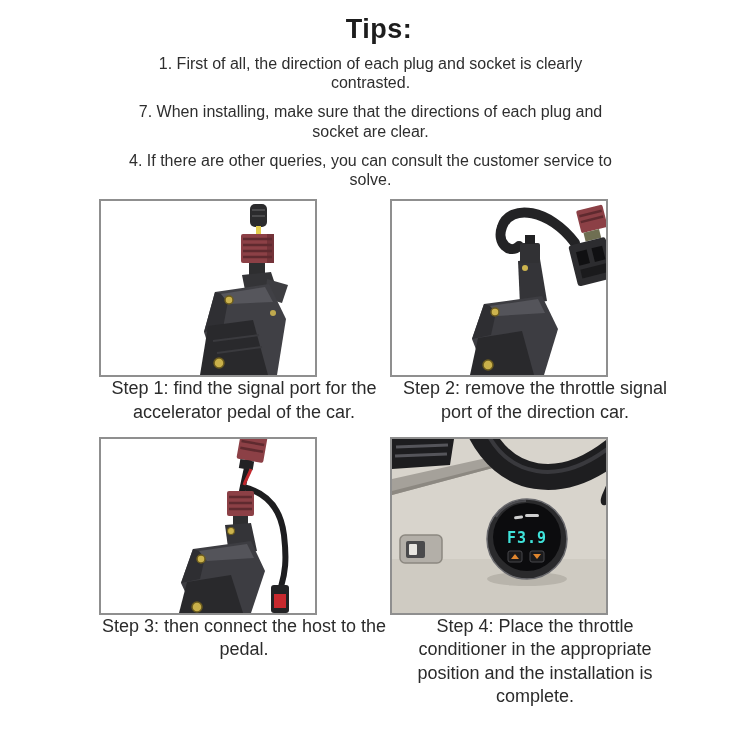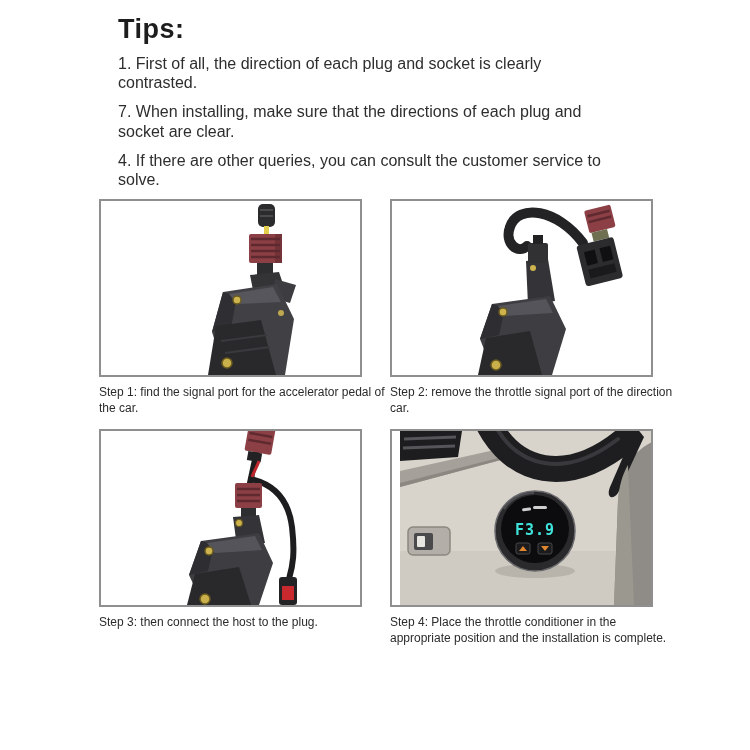--- a/index.html
+++ b/index.html
@@ -4,48 +4,47 @@
 <style>
   * { box-sizing: border-box; }
   html, body { margin: 0; padding: 0; }
   body {
     width: 750px; height: 750px;
     background: #ffffff;
     font-family: "Liberation Sans", sans-serif;
     color: #2b2b2b;
     overflow: hidden;
   }
-  .page { position: relative; width: 750px; height: 750px; }
+  .page { position: relative; width: 750px; height: 750px; text-align: center; }
   .text-col { padding: 14px 0 0 118px; width: 640px; }
   .title {
     font-size: 27px; font-weight: 700; color: #1d1d1d;
     margin: 0 0 9px 0; letter-spacing: 0.5px;
   }
   .tip {
     font-size: 16px; line-height: 1.2; margin: 0 0 10px 0;
     width: 505px; color: #2e2e2e;
   }
   .steps-grid {
     margin-left: 99px; margin-top: 5px;
     display: grid;
     grid-template-columns: 291px 280px;
     column-gap: 0;
     row-gap: 13px;
   }
   figure { margin: 0; }
   .photo {
-    width: 263px; height: 178px;
+    width: 218px; height: 178px;
     border: 2px solid #8f8f8f;
     background: #ffffff;
     overflow: hidden;
-    padding-left: 8px;
   }
   .photo svg { display: block; width: 259px; height: 174px; }
   figcaption {
-    font-size: 12px; line-height: 1.3; margin-top: 8px;
+    font-size: 18px; line-height: 1.3; 
     width: 290px; color: #2b2b2b;
   }
   .seg {
     font-family: "DejaVu Sans Mono", monospace;
     font-weight: bold; letter-spacing: 1px;
   }
 </style>
 </head>
 <body>
 
@@ -157,21 +156,21 @@
             <circle cx="130" cy="92" r="3.5" fill="#cdb44e" stroke="#6b5b1e" stroke-width="1.2"></circle>
             <path d="M92,110 L150,102 L164,132 L150,174 L94,174 L80,144 Z" fill="#3d3d42"></path>
             <polygon points="92,110 80,144 99,140 105,114" fill="#2e2e32"></polygon>
             <polygon points="98,112 146,105 153,119 106,122" fill="#54545a"></polygon>
             <polygon points="86,143 130,136 142,174 78,174" fill="#29292c"></polygon>
             <circle cx="100" cy="120" r="4" fill="#cdb44e" stroke="#6b5b1e" stroke-width="1.5"></circle>
             <circle cx="96" cy="168" r="5" fill="#c9b04a" stroke="#6b5b1e" stroke-width="1.5"></circle>
           </g>
         </svg>
       </div>
-      <figcaption>Step 3: then connect the host to the plug.</figcaption>
+      <figcaption>Step 3: then connect the host to the pedal.</figcaption>
     </figure>
 
     <figure>
       <div class="photo">
         <svg viewBox="0 0 259 174">
           <rect x="0" y="0" width="259" height="174" fill="#d8d4cc"></rect>
           <rect x="0" y="120" width="259" height="54" fill="#cfcbc2"></rect>
           <g>
             <polygon points="0,0 62,0 58,26 0,30" fill="#1d1d1f"></polygon>
             <line x1="4" y1="8" x2="56" y2="6" stroke="#55555a" stroke-width="3"></line>

